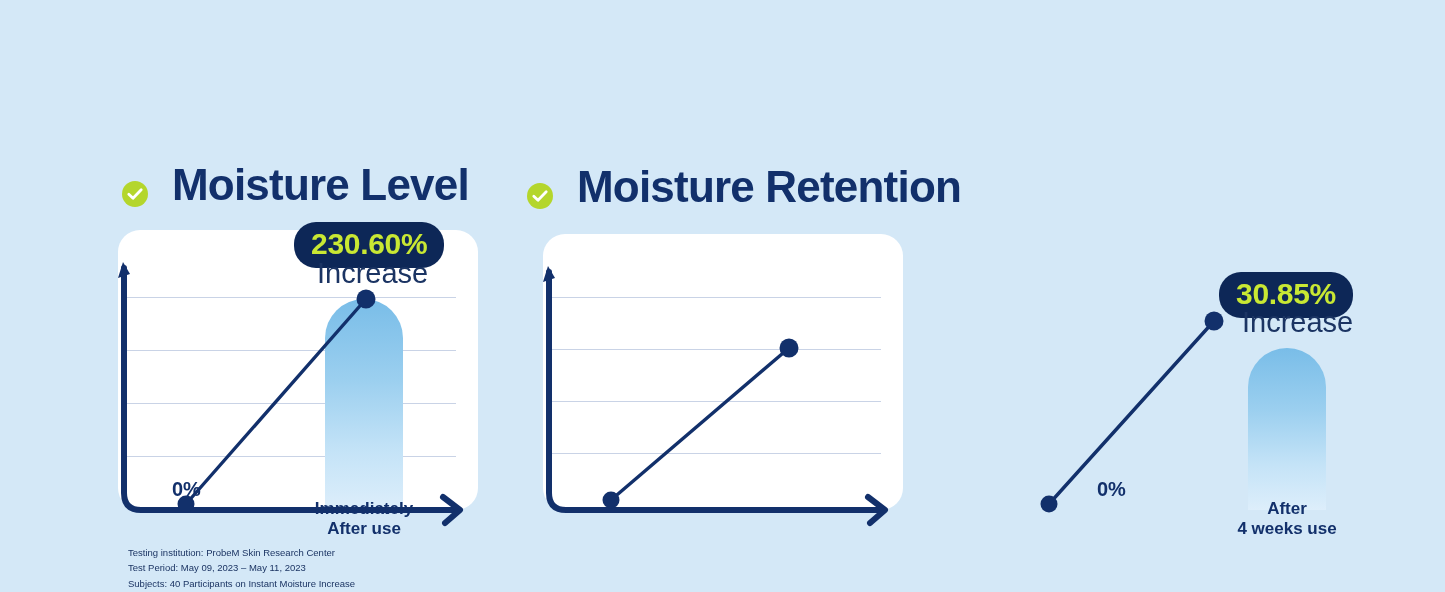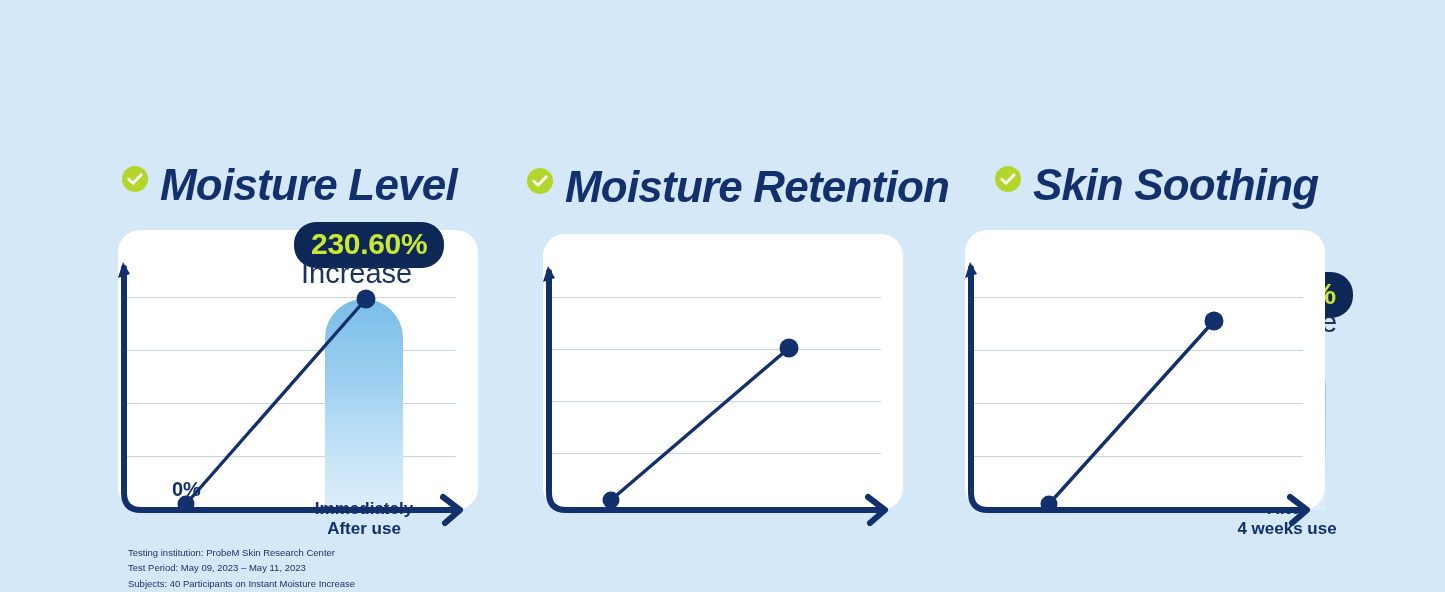--- a/index.html
+++ b/index.html
@@ -12,24 +12,23 @@
   .board{position:relative;width:1445px;height:592px;}
 
   .panel{position:absolute;top:0;height:592px;}
   #panel-0{left:0;width:500px;}
   #panel-1{left:500px;width:450px;}
   #panel-2{left:950px;width:495px;}
 
   
   .heading{
     position:absolute;
-    display:flex;align-items:flex-start;
-    gap:12px;
-    white-space:nowrap;
-    font-style:italic;
+    display:flex;align-items:flex-end;
+    gap:24px;
+    white-space:nowrap;
   }
   #panel-0 .heading{left:122px;top:163px;}
   #panel-1 .heading{left:27px;top:165px;}
   #panel-2 .heading{left:45px;top:163px;}
 
   .check-icon{
     width:26px;height:26px;border-radius:50%;
     background:#b4d62c;
     display:flex;align-items:center;justify-content:center;
     flex:0 0 auto;
@@ -93,20 +92,21 @@
   }
   #badge-0{left:294px;top:222px;}
   #badge-1{left:719px;top:272px;}
 
   .increase{
     position:absolute;
     color:#1b3463;
     font-size:29px;
     line-height:1;
     white-space:nowrap;
+    margin-left:16px;
   }
   #increase-0{left:301px;top:259px;}
   #increase-1{left:726px;top:308px;}
 
   
   .zero-label{
     position:absolute;
     color:#12306b;
     font-size:20px;
     font-weight:bold;
@@ -219,47 +219,20 @@
     <div class="badge" id="badge-1">30.85%</div>
     <div class="increase" id="increase-1">Increase</div>
     <div class="zero-label" id="zero-1">0%</div>
     <div class="bar-caption" id="caption-1">
       <div>After</div>
       <div>4 weeks use</div>
     </div>
 
   </div>
 
-  <div class="panel" id="panel-2">
-
-    <div class="heading">
-      <span class="check-icon">
-        <svg width="26" height="26" viewBox="0 0 26 26">
-          <path d="M6.8 13.2 L11 17.2 L19.2 8.8" fill="none" stroke="#ffffff" stroke-width="2.8" stroke-linecap="round" stroke-linejoin="round"></path>
-        </svg>
-      </span>
-      <span class="heading-text">Skin Soothing</span>
-    </div>
-
-    <div class="card">
-      <div class="gridlines">
-        <div class="gridline" style="top:67px;"></div>
-        <div class="gridline" style="top:120px;"></div>
-        <div class="gridline" style="top:173px;"></div>
-        <div class="gridline" style="top:226px;"></div>
-      </div>
-    </div>
-
-    <svg class="axis-svg" width="400" height="290">
-      <path d="M23 14 L18 30 L30 26 Z" fill="#12306b"></path>
-      <path d="M24 20 L24 245 Q24 262 41 262 L357 262" fill="none" stroke="#12306b" stroke-width="6" stroke-linecap="round"></path>
-      <path d="M343 249 L360 262 L345 275" fill="none" stroke="#12306b" stroke-width="6" stroke-linecap="round" stroke-linejoin="round"></path>
-    </svg>
-
-  </div>
 
   <svg class="line-svg">
     <line x1="186" y1="504" x2="366" y2="299" stroke="#12306b" stroke-width="3.4" stroke-linecap="round"></line>
     <circle cx="186" cy="504" r="8.5" fill="#12306b"></circle>
     <circle cx="366" cy="299" r="9.5" fill="#12306b"></circle>
 
     <line x1="611" y1="500" x2="789" y2="348" stroke="#12306b" stroke-width="3.4" stroke-linecap="round"></line>
     <circle cx="611" cy="500" r="8.5" fill="#12306b"></circle>
     <circle cx="789" cy="348" r="9.5" fill="#12306b"></circle>
 

